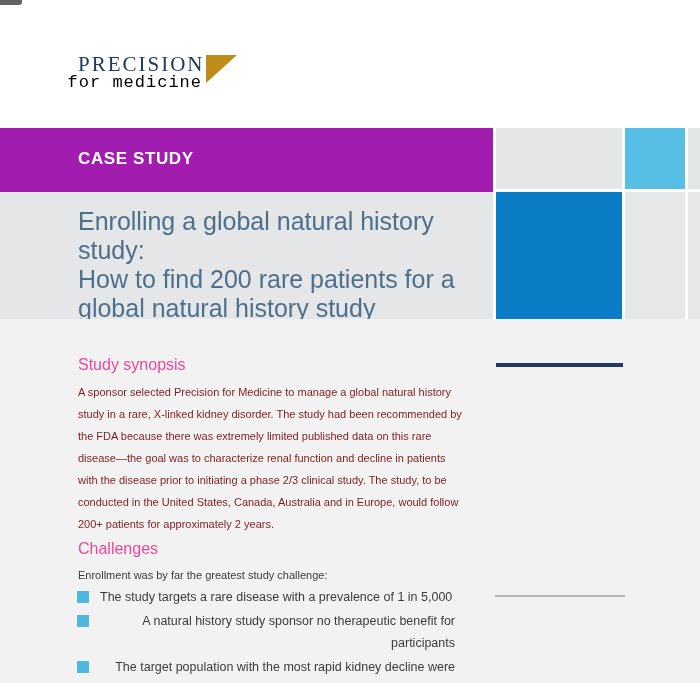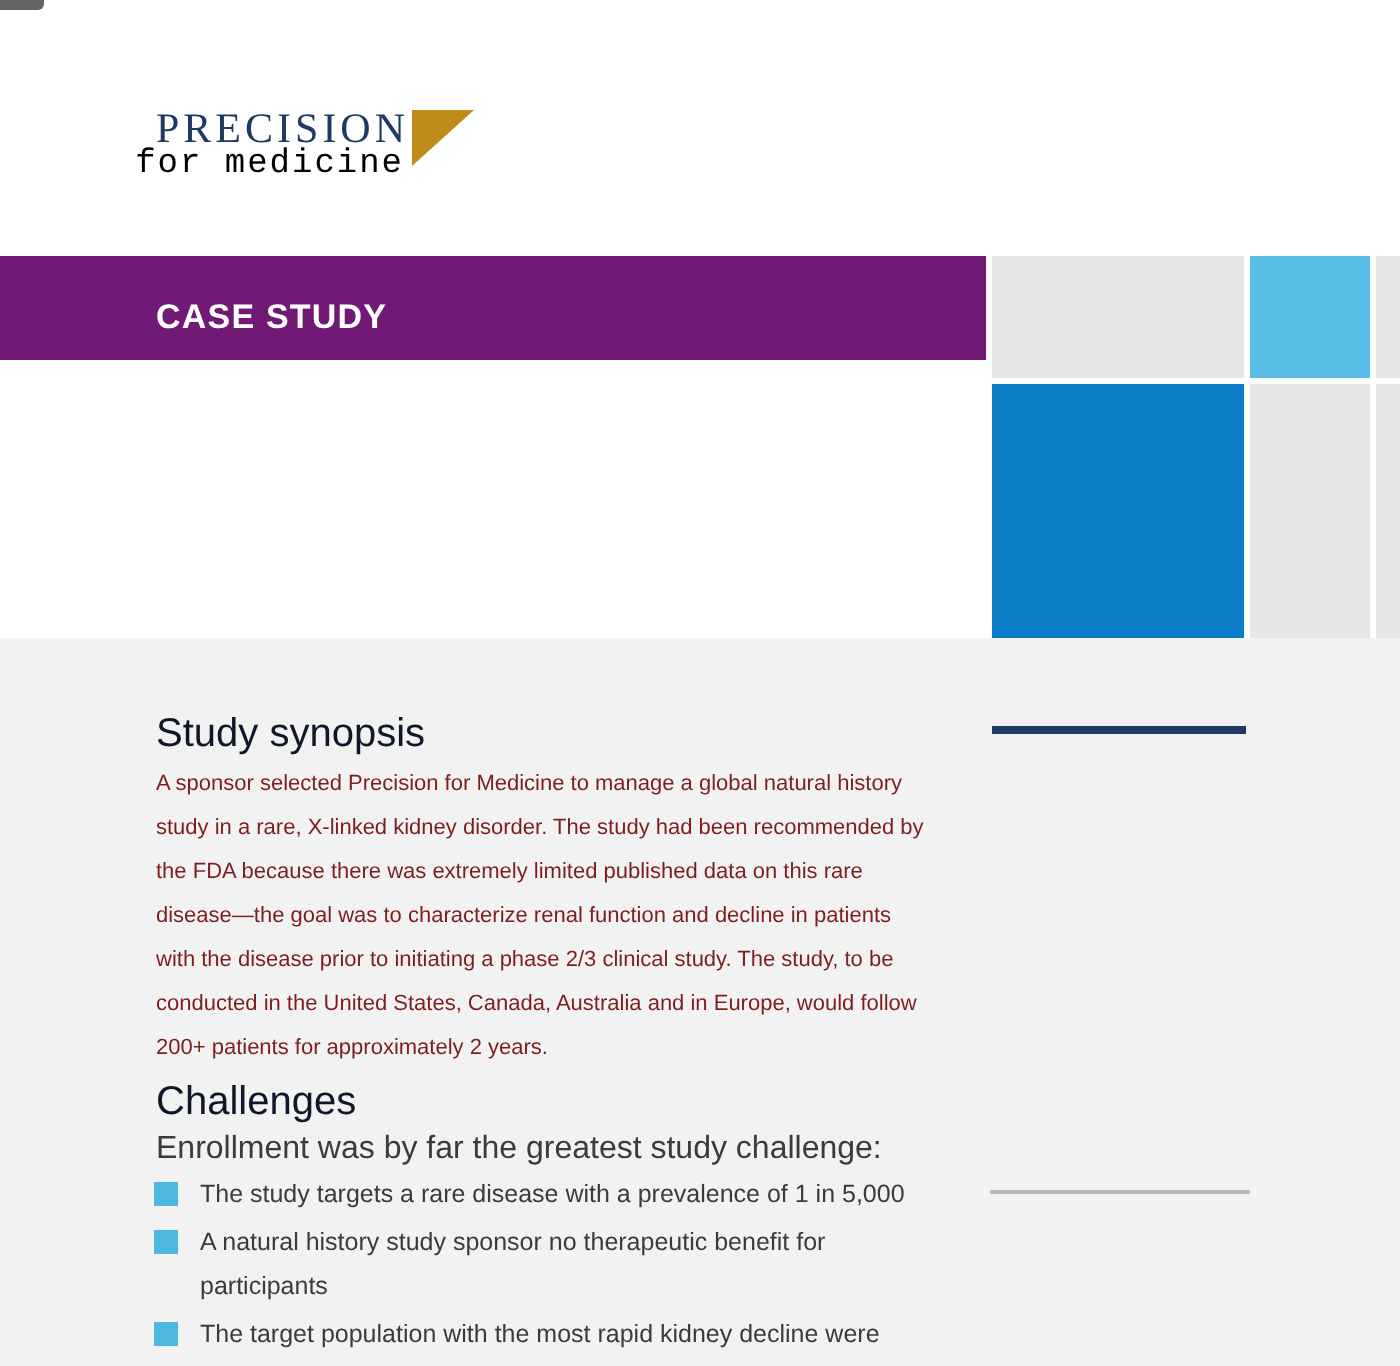--- a/index.html
+++ b/index.html
@@ -8,44 +8,44 @@
 
   
   .corner-smudge{position:absolute;left:0;top:0;width:22px;height:5px;background:#3c3c3c;opacity:.8;border-radius:0 0 3px 0;}
 
   
   .logo-brand{position:absolute;left:78px;top:52px;font-family:Liberation Serif, serif;font-size:21px;letter-spacing:2px;color:#1e3a63;}
   .logo-triangle{position:absolute;left:206px;top:55px;width:31px;height:28px;background:#bf8c1a;clip-path:polygon(0 0,100% 0,0 100%);}
   .logo-tagline{position:absolute;right:498px;top:73px;font-family:Liberation Mono, monospace;font-size:17px;letter-spacing:1px;color:#000000;}
 
   
-  .banner{position:absolute;left:0;top:128px;width:493px;height:52px;background:#701a75;}
+  .banner{position:absolute;left:0;top:128px;width:493px;height:75px;background:#a21caf;}
   .banner-label{position:absolute;left:78px;top:0;height:61px;line-height:61px;color:#ffffff;font-size:17px;font-weight:bold;letter-spacing:.6px;}
   .banner-gray{position:absolute;left:496px;top:128px;width:126px;height:61px;background:#e4e6e8;}
   .banner-lightblue{position:absolute;left:625px;top:128px;width:60px;height:61px;background:#57bfe5;}
   .banner-gray2{position:absolute;left:688px;top:128px;width:12px;height:61px;background:#e4e6e8;}
 
   
   .title-band{position:absolute;left:0;top:192px;width:493px;height:127px;background:#e4e6e8;}
   .title-text{position:absolute;left:78px;top:15px;width:410px;font-size:25px;line-height:29px;color:#4d708c;white-space:pre-line;}
   .title-blueblock{position:absolute;left:496px;top:192px;width:126px;height:127px;background:#0b7dc6;}
   .title-gray{position:absolute;left:625px;top:192px;width:60px;height:127px;background:#e6e7e9;}
   .title-gray2{position:absolute;left:688px;top:192px;width:12px;height:127px;background:#e6e7e9;}
 
   
   .body-bg{position:absolute;left:0;top:319px;width:700px;height:364px;background:#f2f2f3;}
 
   
-  .heading{position:absolute;left:78px;font-size:20px;color:#0f172a;}
+  .heading{position:absolute;left:78px;font-size:16px;color:#ec4899;}
   .h-synopsis{top:356px;}
   .h-challenges{top:540px;}
   .synopsis-body{position:absolute;left:78px;top:381px;width:384px;font-size:11px;line-height:22px;color:#7f1d1d;}
-  .challenges-intro{position:absolute;left:78px;top:564px;width:384px;font-size:16px;line-height:22px;color:#3b3b3b;}
+  .challenges-intro{position:absolute;left:78px;top:564px;width:384px;font-size:11px;line-height:22px;color:#3b3b3b;}
   .bullets{position:absolute;left:77px;top:586px;width:378px;}
-  .bullet-row{display:flex;align-items:flex-start;margin-bottom:2px;}
+  .bullet-row{display:flex;align-items:flex-start;margin-bottom:2px;text-align:right;}
   .bullet-square{flex:0 0 12px;width:12px;height:12px;background:#4db7de;margin-top:5px;margin-right:11px;}
   .bullet-text{font-size:12.5px;line-height:22px;color:#3b3b3b;}
 
   
   .sidebar-rule-top{position:absolute;left:496px;top:363px;width:127px;height:4px;background:#1e3a63;}
   .sidebar-quote{position:absolute;left:496px;top:387px;width:134px;font-size:14.5px;font-weight:bold;line-height:21px;color:#1b75bb;white-space:pre-line;}
   .sidebar-rule-bottom{position:absolute;left:495px;top:595px;width:130px;height:2px;background:#b7b8bb;}
 </style>
 </head>
 <body>
@@ -60,20 +60,25 @@
     <div class="logo-tagline">for medicine</div>
   </div>
 
   <div class="banner">
     <div class="banner-label">CASE STUDY</div>
   </div>
   <div class="banner-gray"></div>
   <div class="banner-lightblue"></div>
   <div class="banner-gray2"></div>
 
+  <div class="title-band">
+    <div class="title-text">Enrolling a global natural history study:
+How to find 200 rare patients for a
+global natural history study</div>
+  </div>
   <div class="title-blueblock"></div>
   <div class="title-gray"></div>
   <div class="title-gray2"></div>
 
   <div class="body-bg"></div>
 
   <div class="heading h-synopsis">Study synopsis</div>
   <div class="synopsis-body">A sponsor selected Precision for Medicine to manage a global natural history study in a rare, X-linked kidney disorder. The study had been recommended by the FDA because there was extremely limited published data on this rare disease—the goal was to characterize renal function and decline in patients with the disease prior to initiating a phase 2/3 clinical study. The study, to be conducted in the United States, Canada, Australia and in Europe, would follow 200+ patients for approximately 2 years.</div>
 
   <div class="heading h-challenges">Challenges</div>

